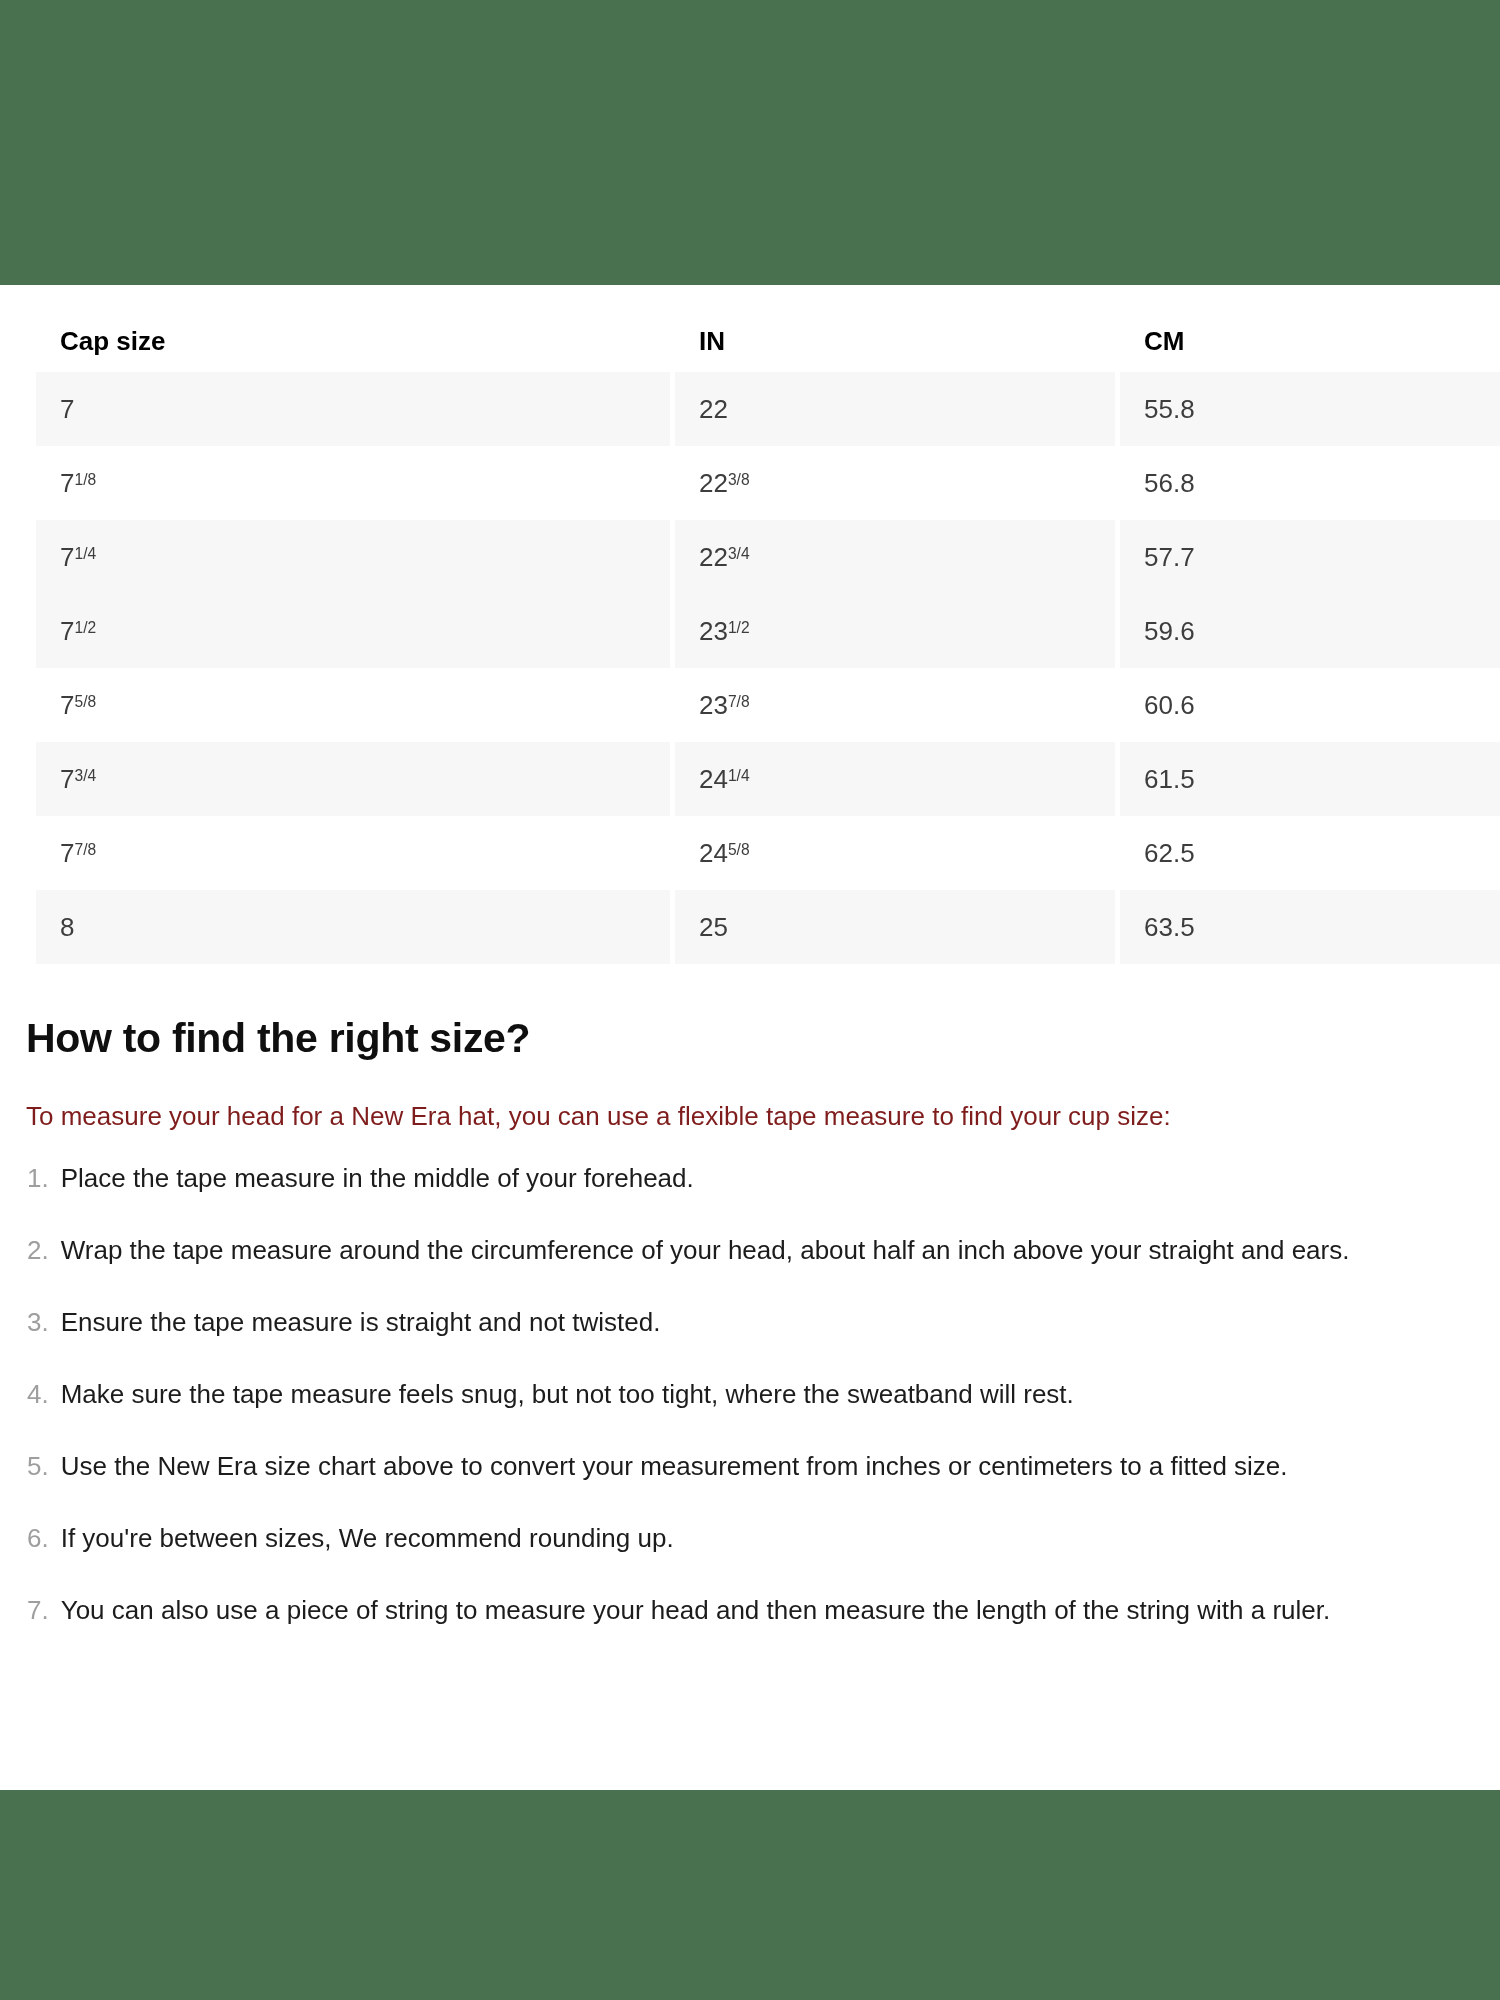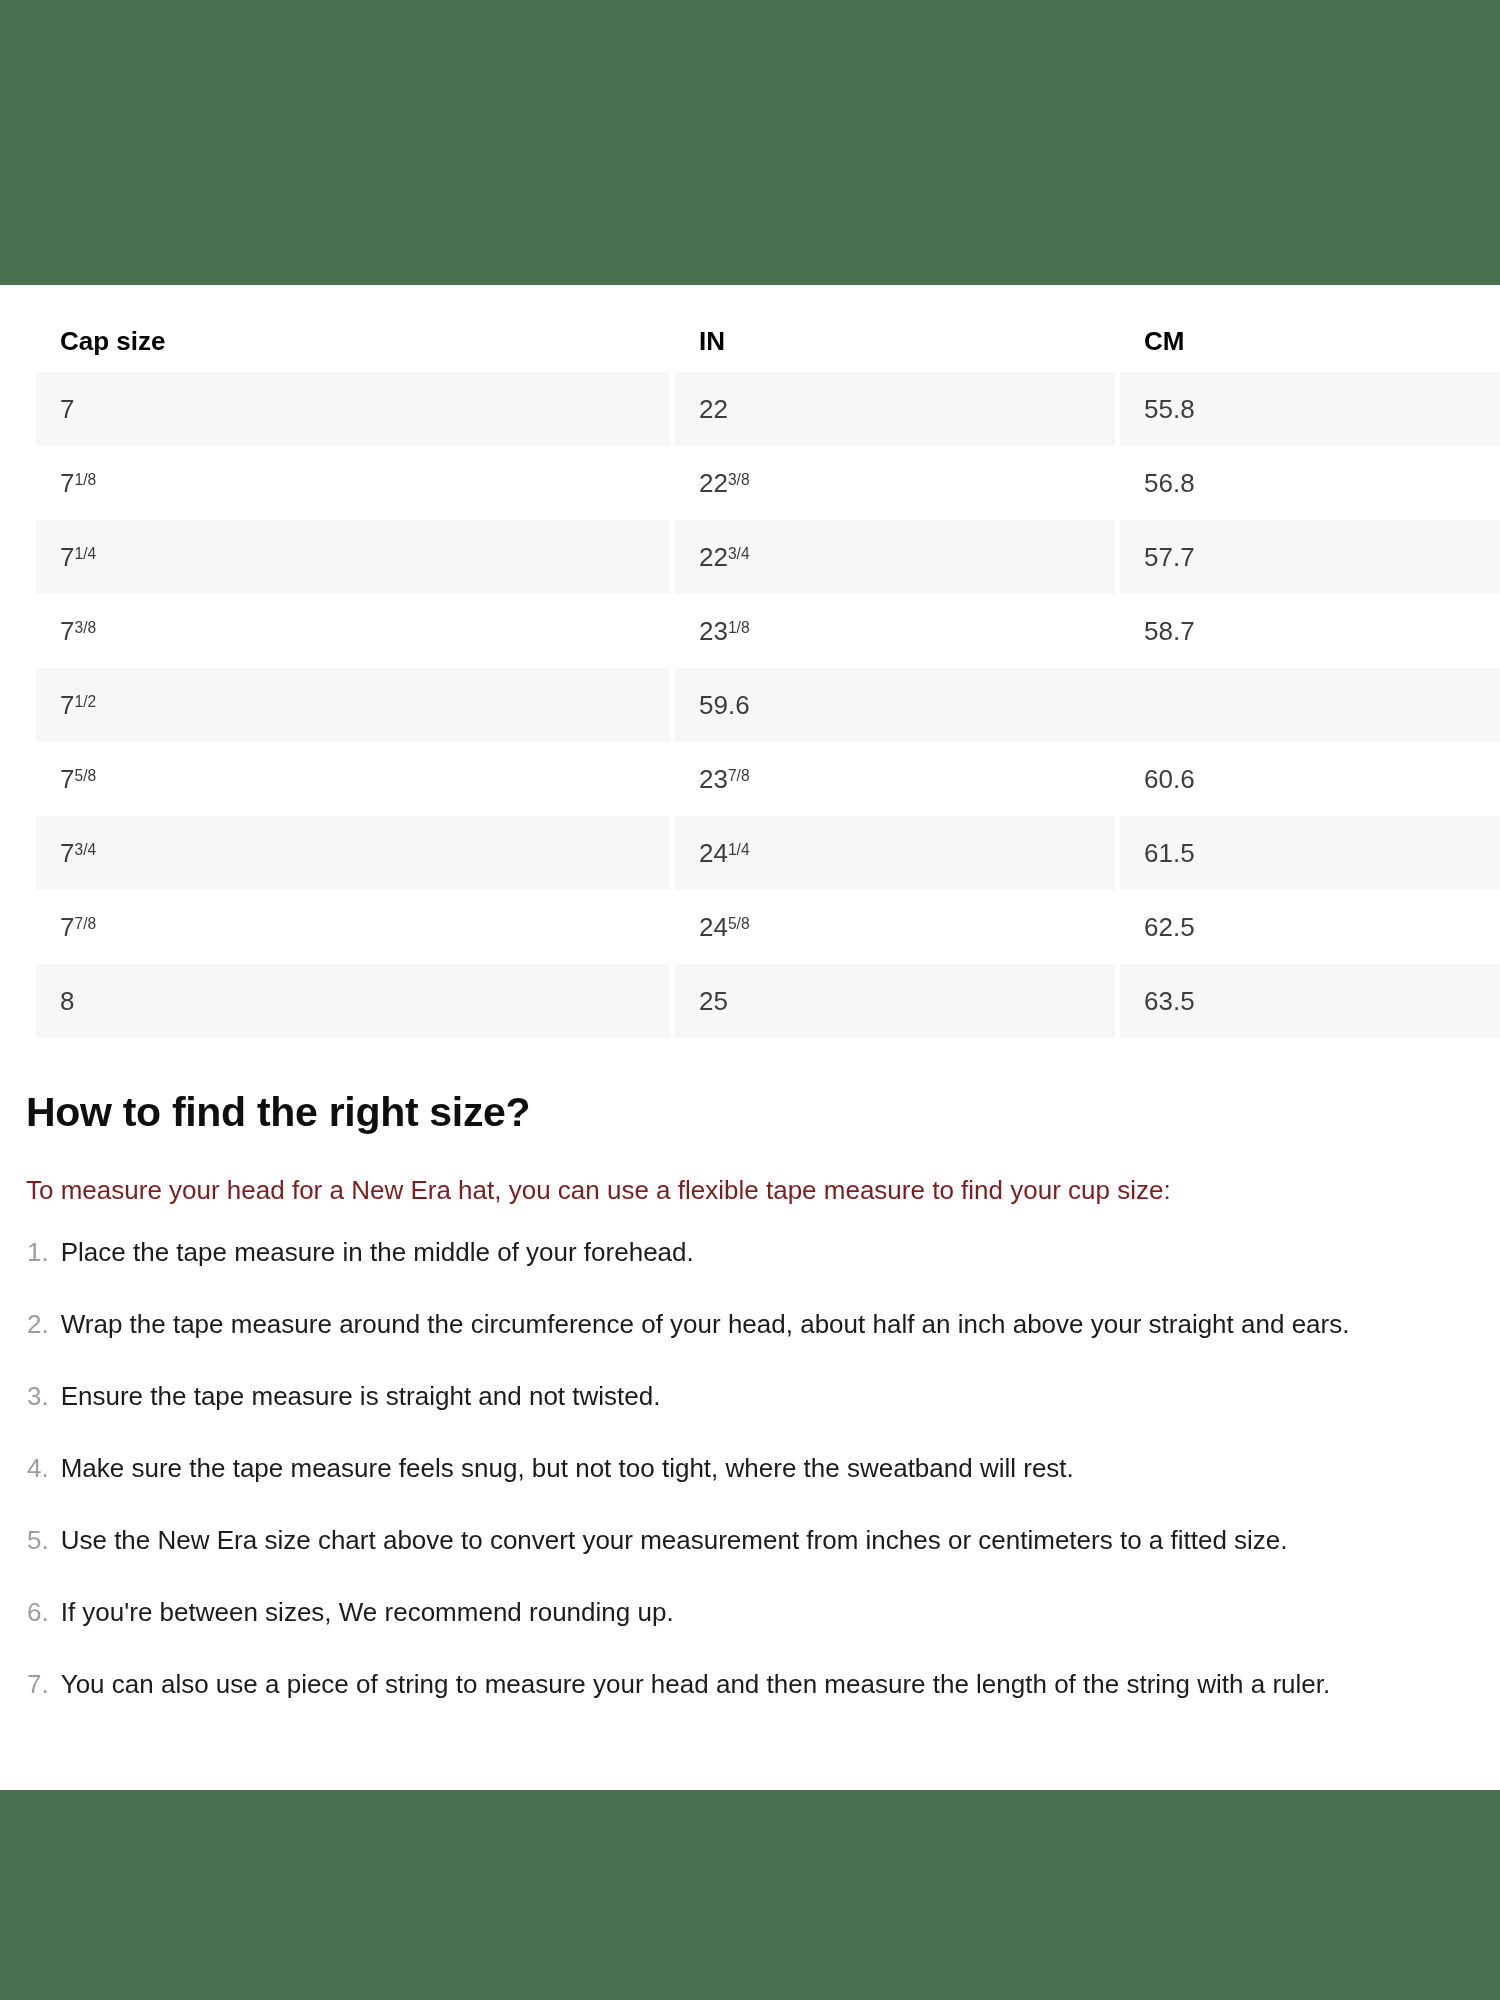--- a/index.html
+++ b/index.html
@@ -61,28 +61,24 @@
         <div class="cell c2"><span>22</span><sup>3/8</sup></div>
         <div class="cell c3"><span>56.8</span></div>
       </div>
 
       <div class="trow alt">
         <div class="cell c1"><span>7</span><sup>1/4</sup></div>
         <div class="cell c2"><span>22</span><sup>3/4</sup></div>
         <div class="cell c3"><span>57.7</span></div>
       </div>
 
-      <div class="trow">
-        <div class="cell c1"><span>7</span><sup>3/8</sup></div>
-        <div class="cell c2"><span>23</span><sup>1/8</sup></div>
-        <div class="cell c3"><span>58.7</span></div>
-      </div>
 
       <div class="trow alt">
         <div class="cell c1"><span>7</span><sup>1/2</sup></div>
+        <div class="cell c2"><span>23</span><sup>1/2</sup></div>
         <div class="cell c3"><span>59.6</span></div>
       </div>
 
       <div class="trow">
         <div class="cell c1"><span>7</span><sup>5/8</sup></div>
         <div class="cell c2"><span>23</span><sup>7/8</sup></div>
         <div class="cell c3"><span>60.6</span></div>
       </div>
 
       <div class="trow alt">

